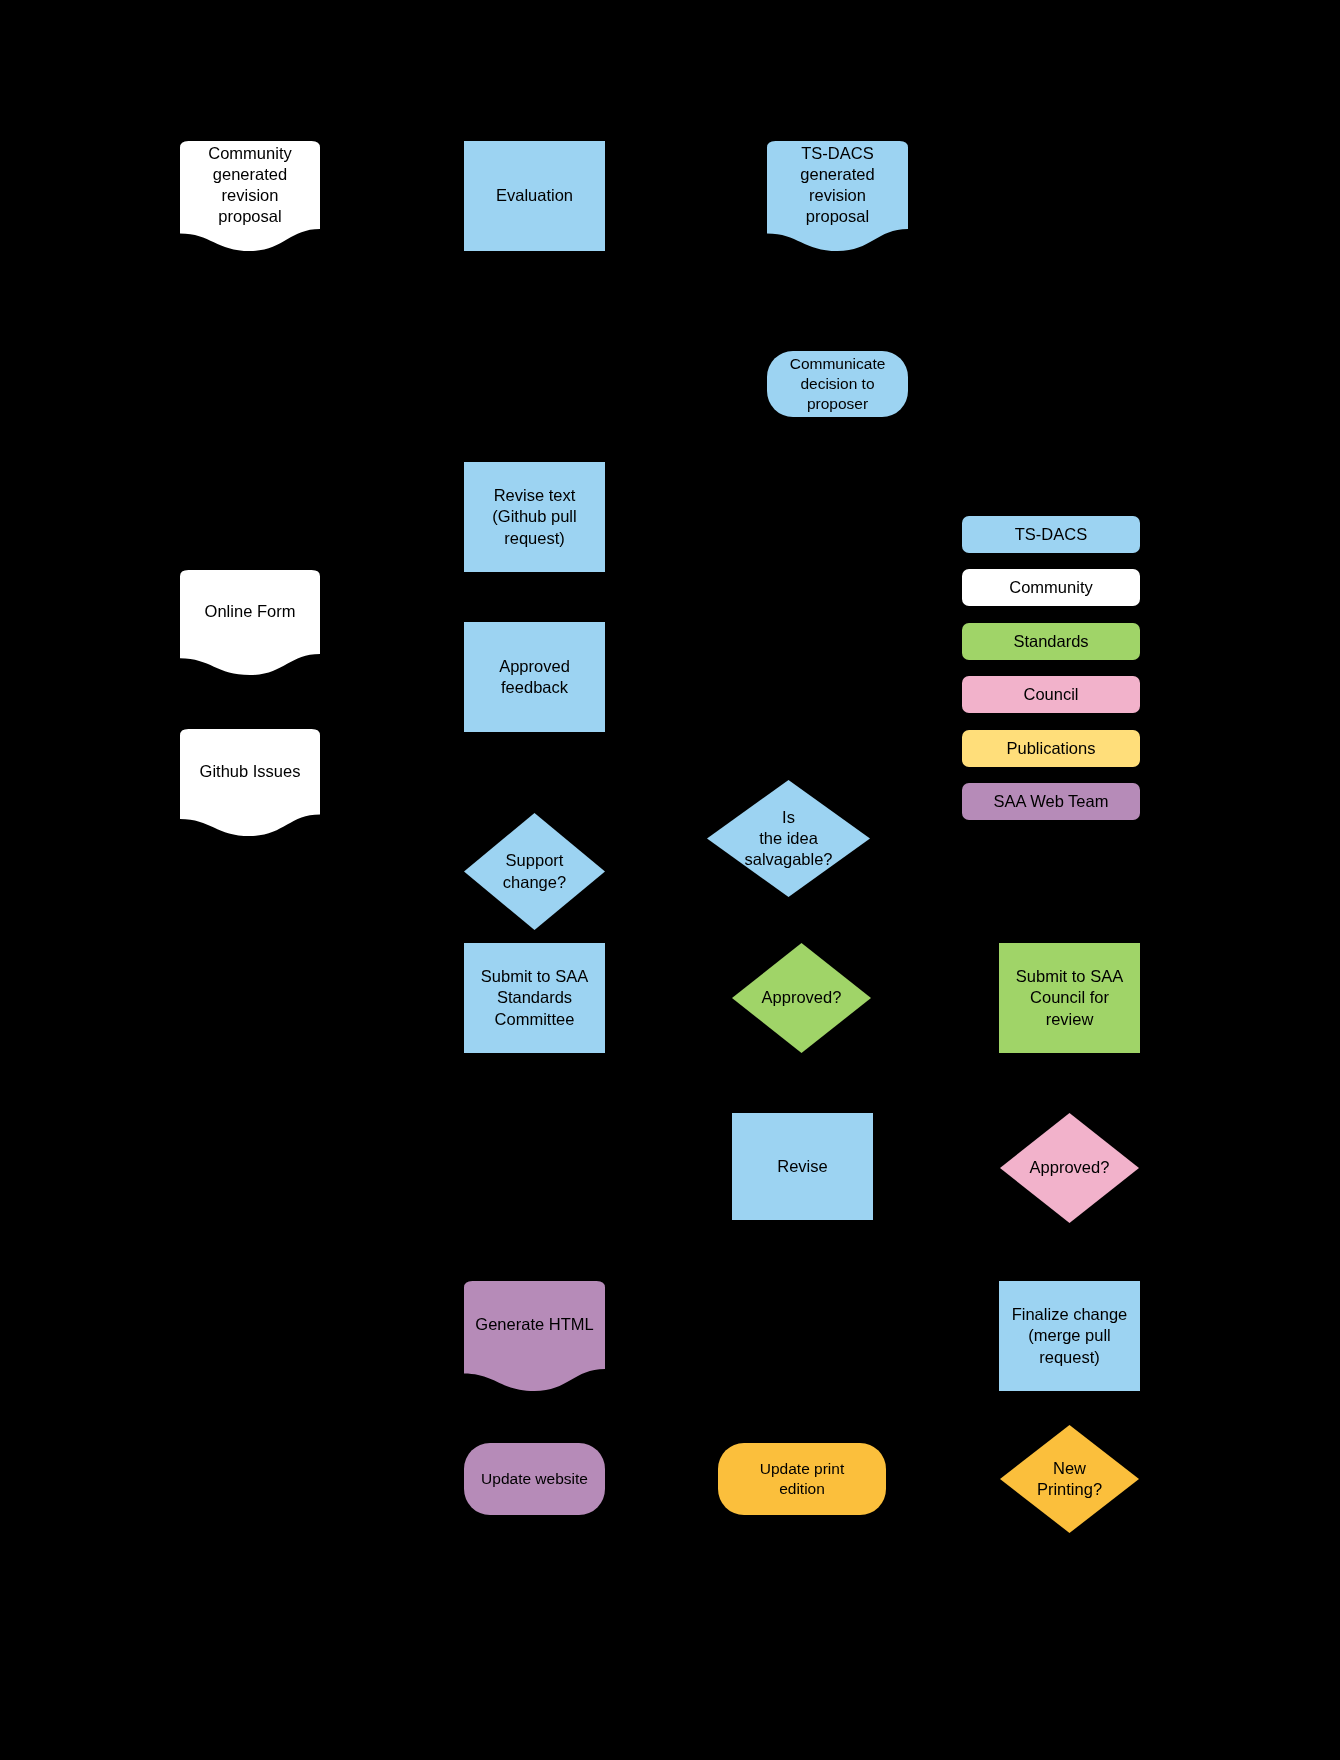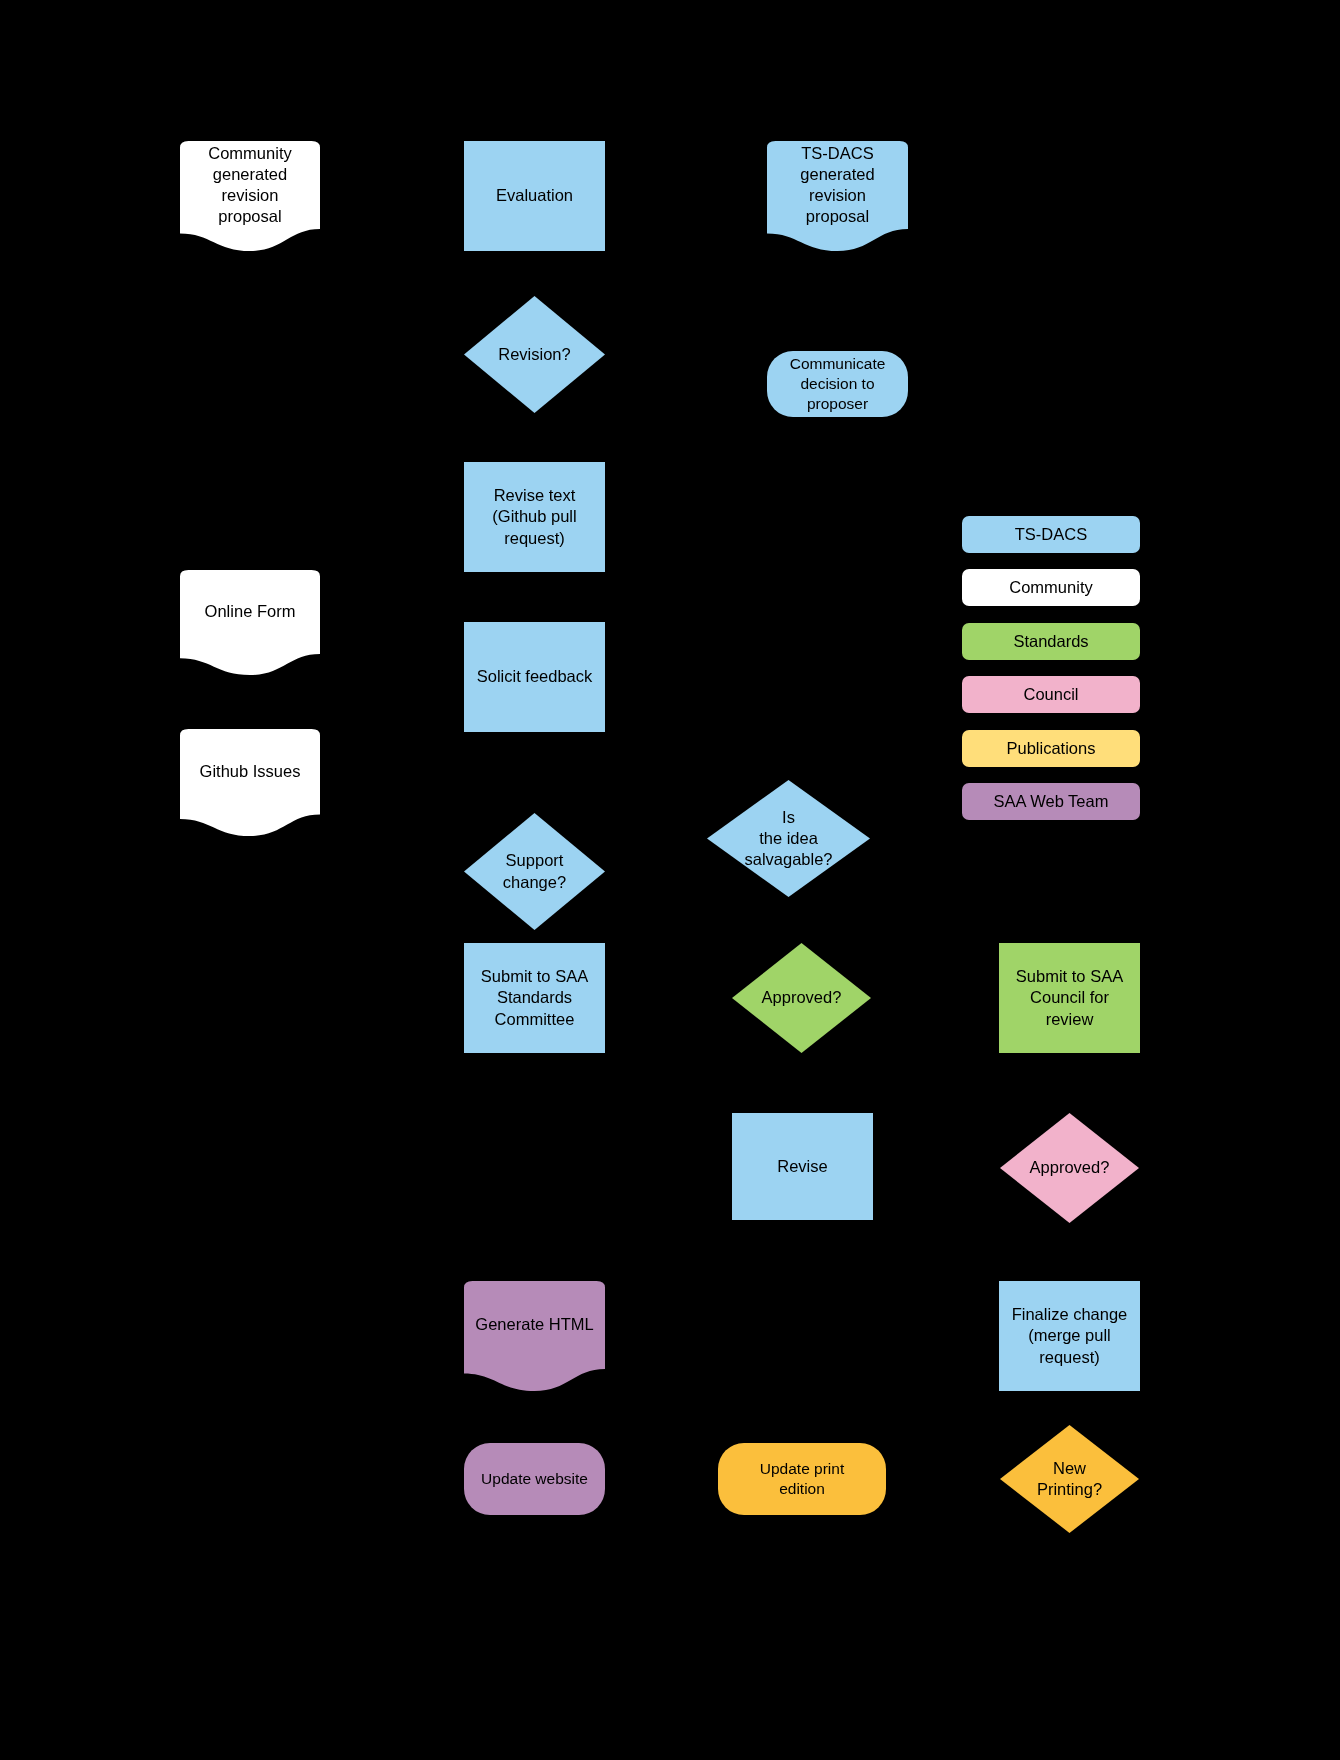--- a/index.html
+++ b/index.html
@@ -53,33 +53,27 @@
     </div>
     <div class="node shape-document fs16" style="left: 180px; top: 729px; width: 140px; height: 107px;">
       <svg viewBox="0 0 100 100" preserveAspectRatio="none">
         <path d="M0,6 Q0,0 6,0 L94,0 Q100,0 100,6 L100,80 C78,80 74,100 50,100 C26,100 22,84 0,84 Z" fill="#FFFFFF"></path>
       </svg>
       <div class="lbl" style="margin-bottom: 22px;">Github Issues</div>
     </div>
     <div class="node shape-process fs16" style="left: 464px; top: 141px; width: 141px; height: 110px; background: rgb(156, 211, 242);">
       <div class="lbl">Evaluation</div>
     </div>
-    <div class="node shape-decision fs16" style="left: 464px; top: 296px; width: 141px; height: 117px;">
-      <svg viewBox="0 0 100 100" preserveAspectRatio="none">
-        <path d="M50,0 L100,50 L50,100 L0,50 Z" fill="#9CD3F2"></path>
-      </svg>
-      <div class="lbl">Revision?</div>
-    </div>
     <div class="node shape-process fs16" style="left: 464px; top: 462px; width: 141px; height: 110px; background: rgb(156, 211, 242);">
       <div class="lbl">Revise text
 (Github pull
 request)</div>
     </div>
     <div class="node shape-process fs16" style="left: 464px; top: 622px; width: 141px; height: 110px; background: rgb(156, 211, 242);">
-      <div class="lbl">Solicit feedback</div>
+      <div class="lbl">Approved feedback</div>
     </div>
     <div class="node shape-decision fs16" style="left: 464px; top: 813px; width: 141px; height: 117px;">
       <svg viewBox="0 0 100 100" preserveAspectRatio="none">
         <path d="M50,0 L100,50 L50,100 L0,50 Z" fill="#9CD3F2"></path>
       </svg>
       <div class="lbl">Support
 change?</div>
     </div>
     <div class="node shape-process fs16" style="left: 464px; top: 943px; width: 141px; height: 110px; background: rgb(156, 211, 242);">
       <div class="lbl">Submit to SAA

